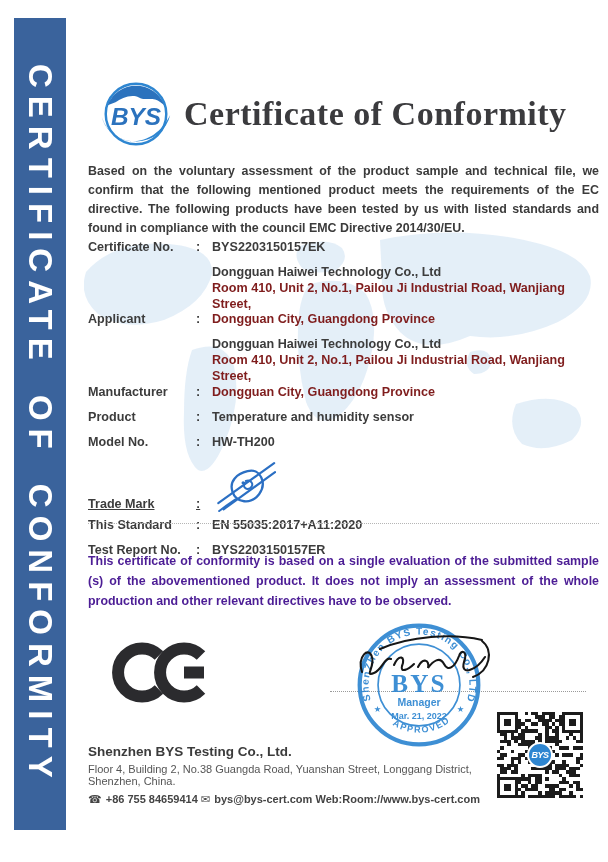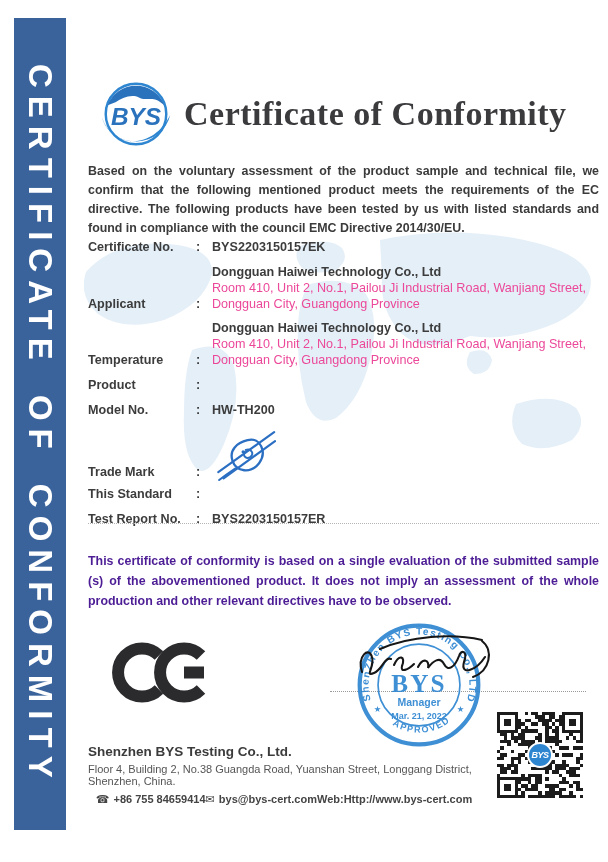--- a/index.html
+++ b/index.html
@@ -23,23 +23,23 @@
 
   .intro{position:absolute;left:88px;top:162px;width:511px;font-size:12.4px;font-weight:700;
          line-height:1.53;color:#3b3b3b;text-align:justify;}
 
   
   .details{position:absolute;left:88px;top:240px;width:511px;}
   .drow{display:flex;align-items:flex-end;margin-bottom:9px;font-size:12.6px;line-height:1.26;}
   .dlabel{width:108px;font-weight:700;flex:0 0 auto;}
   .dcolon{width:16px;font-weight:700;flex:0 0 auto;}
   .dval{font-weight:700;}
-  .dval .addr{font-weight:400;color:#ec4899;}
+  .dval .addr{font-weight:700;color:#7f1d1d;}
   .tm-logo{width:64px;height:55px;margin-top:-2px;}
-  .drow.tm{margin-bottom:6px;}
+  .drow.tm{margin-bottom:6px;text-decoration:underline;}
 
   .dotted-rule{position:absolute;left:88px;top:523px;width:511px;border-top:1.5px dotted #b5b5b5;}
 
   .statement{position:absolute;left:88px;top:552px;width:511px;font-size:12.4px;font-weight:700;
              line-height:1.6;color:#4c1d95;text-align:justify;}
 
   
   .ce-mark{position:absolute;left:112px;top:634px;width:104px;height:78px;}
 
   
@@ -59,21 +59,21 @@
   .finder.tl{left:0;top:0}.finder.tr{right:0;top:0}.finder.bl{left:0;bottom:0}
   .qr-logo{position:absolute;left:30px;top:30px;width:26px;height:26px;border-radius:50%;
            background:#2e86d1;border:2px solid #fff;box-sizing:border-box;display:flex;
            align-items:center;justify-content:center;color:#fff;font-size:9px;font-weight:700;
            font-style:italic;letter-spacing:-0.5px;}
 
   
   .footer{position:absolute;left:88px;top:744px;width:402px;}
   .f-company{font-size:13.5px;font-weight:700;color:#3b3b3b;}
   .f-address{font-size:11px;color:#555;margin-top:4px;}
-  .f-contacts{display:flex;justify-content:center;margin-top:6px;font-size:11px;
+  .f-contacts{display:flex;justify-content:space-between;margin-top:6px;font-size:11px;
               font-weight:700;color:#444;width:392px;}
   .f-contacts .ic{font-weight:400;margin-right:4px;}
 </style>
 </head>
 <body>
 
 <div class="page">
 
   <div class="side-banner">
     <span>CERTIFICATE OF CONFORMITY</span>
@@ -115,32 +115,33 @@
       <div class="dlabel">Applicant</div>
       <div class="dcolon">:</div>
       <div class="dval">
         <div>Dongguan Haiwei Technology Co., Ltd</div>
         <div class="addr">Room 410, Unit 2, No.1, Pailou Ji Industrial Road, Wanjiang Street,</div>
         <div class="addr">Dongguan City, Guangdong Province</div>
       </div>
     </div>
 
     <div class="drow">
-      <div class="dlabel">Temperature</div>
+      <div class="dlabel">Manufacturer</div>
       <div class="dcolon">:</div>
       <div class="dval">
         <div>Dongguan Haiwei Technology Co., Ltd</div>
         <div class="addr">Room 410, Unit 2, No.1, Pailou Ji Industrial Road, Wanjiang Street,</div>
         <div class="addr">Dongguan City, Guangdong Province</div>
       </div>
     </div>
 
     <div class="drow">
       <div class="dlabel">Product</div>
       <div class="dcolon">:</div>
+      <div class="dval">Temperature and humidity sensor</div>
     </div>
 
     <div class="drow">
       <div class="dlabel">Model No.</div>
       <div class="dcolon">:</div>
       <div class="dval">HW-TH200</div>
     </div>
 
     <div class="drow tm">
       <div class="dlabel">Trade Mark</div>
@@ -152,20 +153,21 @@
         <path d="M13,59 L71,17" stroke-width="2.4"></path>
         <path d="M26,48 C20,52 13,57 8,61" stroke-width="2.2"></path>
         <circle cx="35" cy="29" r="1.8" fill="#2b6fc3" stroke="none"></circle>
       </svg>
     </div>
 
     <div class="drow">
       <div class="dlabel">This Standard</div>
       <div class="dcolon">:</div>
       <div class="dval">
+        <div>EN 55035:2017+A11:2020</div>
       </div>
     </div>
 
     <div class="drow">
       <div class="dlabel">Test Report No.</div>
       <div class="dcolon">:</div>
       <div class="dval">BYS2203150157ER</div>
     </div>
   </div>
 
@@ -842,17 +844,17 @@
     <div class="finder bl"></div>
     <div class="qr-logo">BYS</div>
   </div>
 
   <div class="footer">
     <div class="f-company">Shenzhen BYS Testing Co., Ltd.</div>
     <div class="f-address">Floor 4, Building 2, No.38 Guangda Road, Yuanshan Street, Longgang District, Shenzhen, China.</div>
     <div class="f-contacts">
       <span><span class="ic">☎</span><span>+86 755 84659414</span></span>
       <span><span class="ic">✉</span><span>bys@bys-cert.com</span></span>
-      <span>Web:Http://www.bys-cert.com</span>
+      <span>Web:Room://www.bys-cert.com</span>
     </div>
   </div>
 
 </div>
 
 </body></html>

